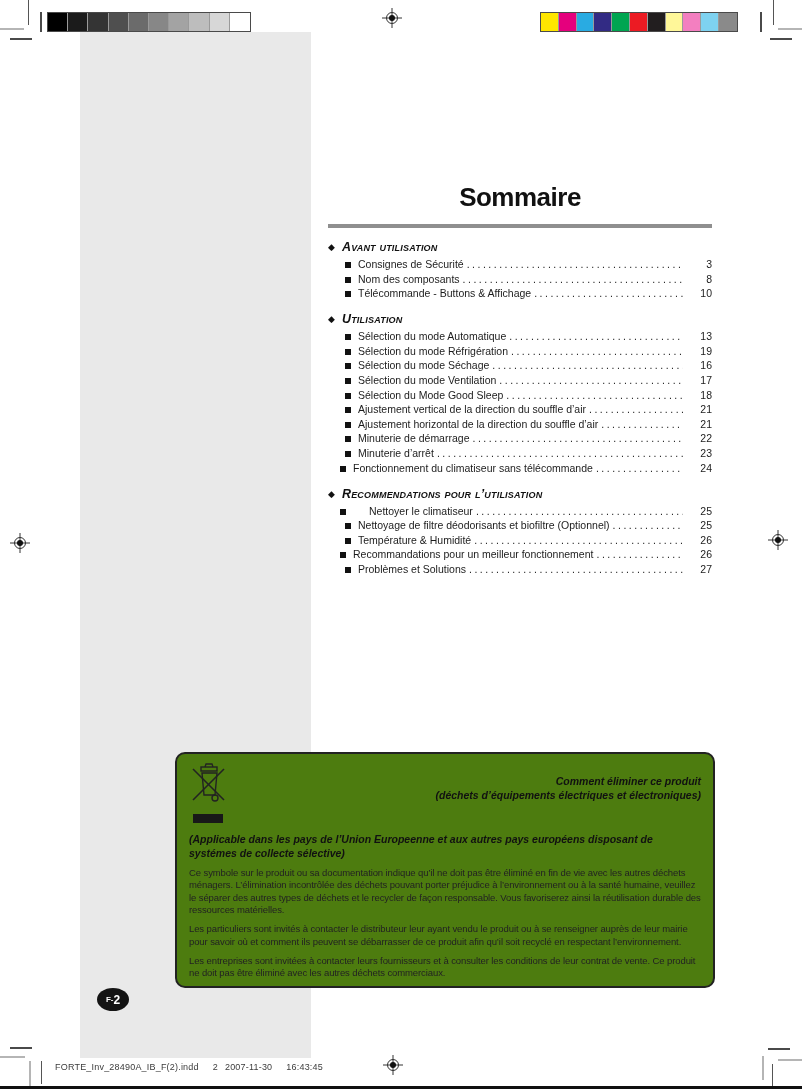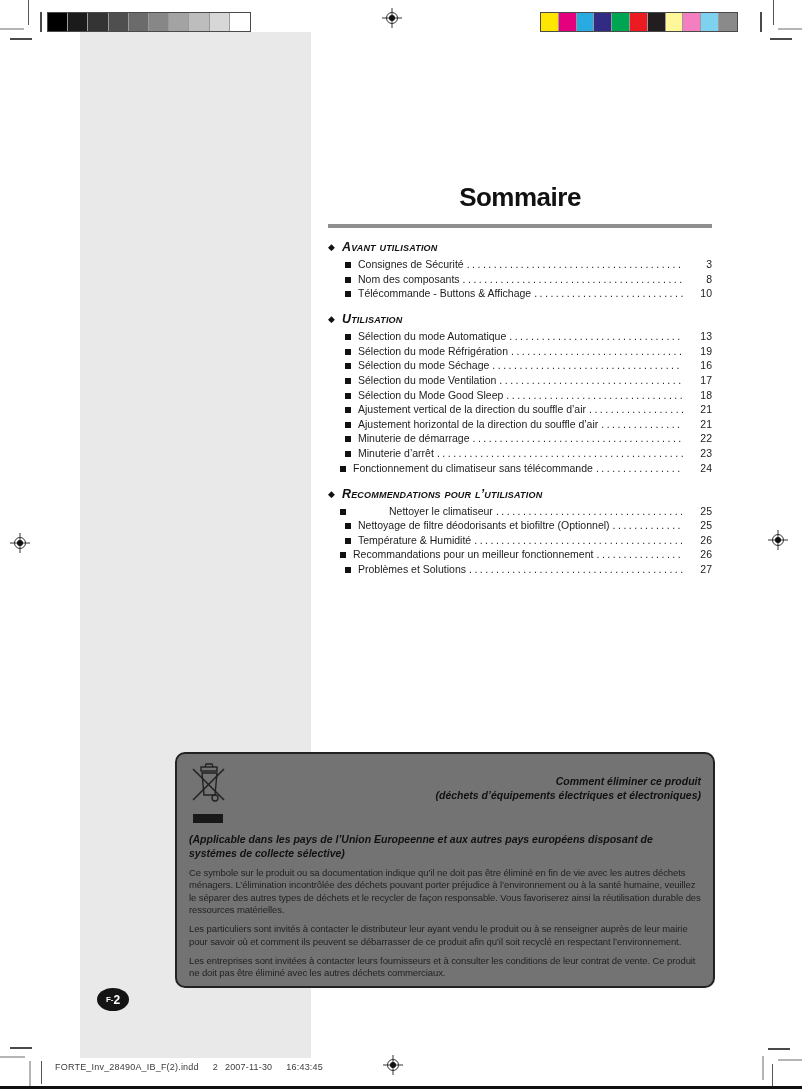--- a/index.html
+++ b/index.html
@@ -26,30 +26,30 @@
   .toc-sections{margin-top:12px;}
   .toc-section{margin-top:13px;}
   .toc-section:first-child{margin-top:0;}
   .sec-head{display:flex;align-items:baseline;margin-bottom:5px;}
   .diamond{font-size:9px;color:#111;margin-right:7px;position:relative;top:-1px;}
   .sec-label{font-size:12.5px;font-weight:bold;font-style:italic;font-variant:small-caps;letter-spacing:0.2px;color:#111;}
   .toc-row{display:flex;align-items:baseline;font-size:10.5px;line-height:11px;margin-bottom:3.6px;color:#1c1c1c;}
   .toc-row.ind1{padding-left:17px;}
   .toc-row.ind0{padding-left:12px;}
   .sq{display:inline-block;width:6px;height:6px;background:#111;margin-right:7px;flex:none;}
-  .toc-row.gap .toc-label{margin-left:36px;text-align:right;}
+  .toc-row.gap .toc-label{margin-left:16px;text-align:right;}
   .toc-label{white-space:nowrap;}
   .toc-dots{flex:1;overflow:hidden;white-space:nowrap;margin:0 3px;}
   .toc-dots::after{content:"..........................................................................................................";letter-spacing:2.5px;font-size:10.5px;}
   .toc-page{width:26px;text-align:right;flex:none;}
   
   .weee-box{
     position:absolute;left:175px;top:752px;width:540px;min-height:222px;
     border:2px solid #222;border-radius:10px;box-sizing:border-box;
-    padding:8px 12px 6px 12px;background:#737373;
+    padding:8px 12px 6px 12px;background:#4d7c0f;
   }
   .weee-head{display:flex;justify-content:space-between;}
   .weee-iconcol{width:44px;flex:none;padding-left:2px;}
   .weee-blackbar{width:30px;height:9px;background:#181818;margin-top:6px;margin-left:2px;}
   .weee-titles{text-align:right;font-weight:bold;font-style:italic;font-size:10.5px;line-height:14px;padding-top:12px;color:#111;}
   .weee-applicable{font-weight:bold;font-style:italic;font-size:10.5px;line-height:14px;margin-top:9px;color:#111;}
   .weee-paras p{font-size:9.5px;line-height:12.5px;letter-spacing:-0.1px;margin:6.5px 0 0 0;color:#222;}
   
   .page-badge{
     position:absolute;left:97px;top:988px;width:32px;height:23px;border-radius:50%;

